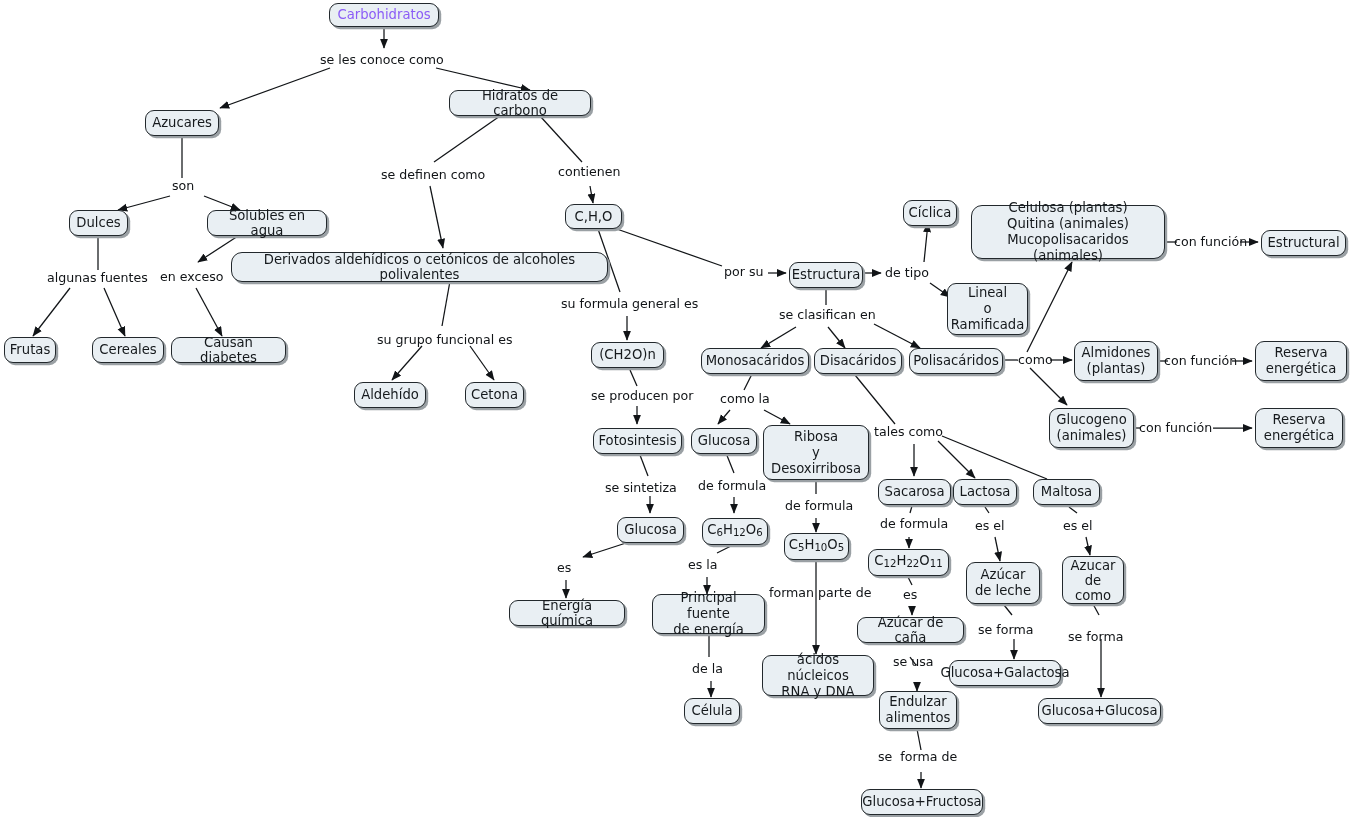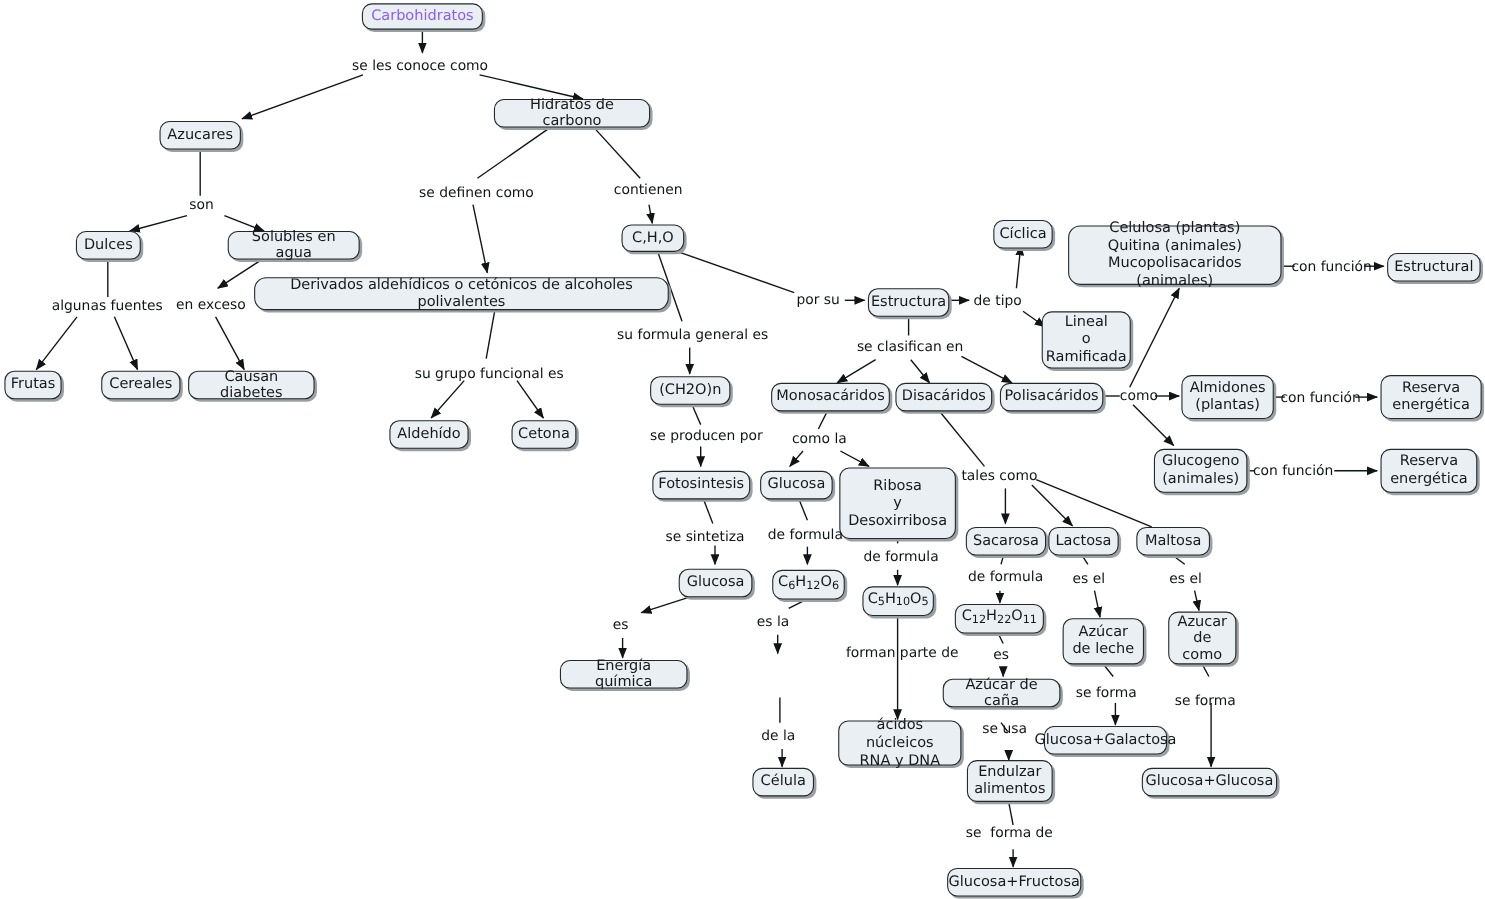--- a/index.html
+++ b/index.html
@@ -226,34 +226,36 @@
   <div class="node" style="left:509px;top:600px;width:116px;height:26px;">Energía química</div>
   <div class="node" style="left:789px;top:262px;width:74px;height:26px;">Estructura</div>
   <div class="node" style="left:903px;top:200px;width:54px;height:26px;">Cíclica</div>
   <div class="node" style="left:947px;top:283px;width:81px;height:52px;line-height:16px;">Lineal
 o
 Ramificada</div>
   <div class="node" style="left:701px;top:348px;width:108px;height:26px;">Monosacáridos</div>
   <div class="node" style="left:814px;top:348px;width:88px;height:26px;">Disacáridos</div>
   <div class="node" style="left:909px;top:348px;width:94px;height:26px;">Polisacáridos</div>
   <div class="node" style="left:691px;top:428px;width:66px;height:26px;">Glucosa</div>
-  <div class="node" style="left:763px;top:425px;width:106px;height:65px;line-height:16px;">Ribosa
+  <div class="node" style="left:763px;top:425px;width:106px;height:55px;line-height:16px;">Ribosa
 y
 Desoxirribosa</div>
 
   <div class="node" style="left:702px;top:518px;width:66px;height:27px;">
     <span>C<span class="sub">6</span>H<span class="sub">12</span>O<span class="sub">6</span></span>
   </div>
   <div class="node" style="left:784px;top:533px;width:65px;height:27px;">
     <span>C<span class="sub">5</span>H<span class="sub">10</span>O<span class="sub">5</span></span>
   </div>
   <div class="node" style="left:868px;top:549px;width:81px;height:27px;">
     <span>C<span class="sub">12</span>H<span class="sub">22</span>O<span class="sub">11</span></span>
   </div>
 
+  <div class="node" style="left:652px;top:594px;width:113px;height:40px;line-height:16px;">Principal fuente
+de energía</div>
   <div class="node" style="left:684px;top:698px;width:56px;height:26px;">Célula</div>
   <div class="node" style="left:762px;top:655px;width:112px;height:41px;line-height:16px;">ácidos núcleicos
 RNA y DNA</div>
   <div class="node" style="left:878px;top:479px;width:73px;height:26px;">Sacarosa</div>
   <div class="node" style="left:953px;top:479px;width:64px;height:26px;">Lactosa</div>
   <div class="node" style="left:1033px;top:479px;width:67px;height:26px;">Maltosa</div>
   <div class="node" style="left:966px;top:562px;width:74px;height:42px;line-height:16px;">Azúcar
 de leche</div>
   <div class="node" style="left:1062px;top:556px;width:62px;height:48px;line-height:15px;">Azucar
 de

